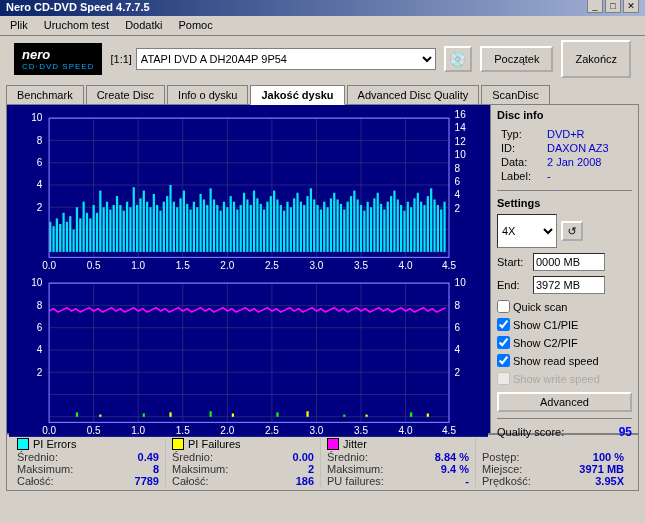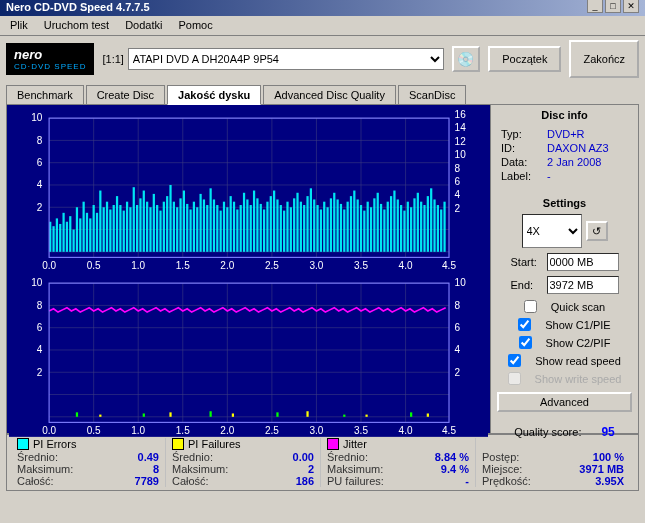--- a/index.html
+++ b/index.html
@@ -42,21 +42,21 @@
       gap: 8px;
       border-bottom: 1px solid #808080;
       height: 20px;
       align-items: flex-start;
     }
     .menu-item { font-size: 11px; cursor: pointer; padding: 1px 4px; }
 
     
     .header-area {
       background: #d4d0c8;
-      padding: 4px 6px;
+      padding: 4px 14px;
       display: flex;
       align-items: center;
       gap: 8px;
       height: 46px;
     }
     .logo-area {
       background: black;
       padding: 4px 8px;
       display: flex;
       align-items: center;
@@ -144,21 +144,20 @@
 
     
     .right-panel {
       width: 148px;
       background: #d4d0c8;
       border-left: 1px solid #808080;
       padding: 4px 6px;
       display: flex;
       flex-direction: column;
       gap: 3px;
-      align-items: center;
     }
 
     .panel-section-title {
       font-size: 11px;
       font-weight: bold;
       margin-bottom: 2px;
     }
 
     .info-table { width: 100%; font-size: 11px; }
     .info-table td { padding: 0 2px; vertical-align: top; }
@@ -184,21 +183,21 @@
     .input-row { display: flex; align-items: center; margin-bottom: 2px; }
     .input-label { width: 36px; font-size: 11px; }
     .value-input {
       width: 72px; height: 18px;
       border: 1px inset #808080;
       background: white;
       font-size: 11px;
       padding: 0 2px;
     }
 
-    .checkbox-row { display: flex; align-items: center; gap: 14px; margin: 1px 0; }
+    .checkbox-row { display: flex; align-items: center; gap: 3px; margin: 1px 0; }
     .checkbox-row input[type=checkbox] { width: 13px; height: 13px; }
     .checkbox-label { font-size: 11px; }
 
     .advanced-btn {
       background: #d4d0c8;
       border: 2px outset #ffffff;
       padding: 2px 0;
       font-size: 11px;
       cursor: pointer;
       width: 100%;
@@ -270,20 +269,21 @@
     </select>
   </div>
   <div class="btn-icon">💿</div>
   <button class="btn-start">Początek</button>
   <button class="btn-end">Zakończ</button>
 </div>
 
 <div class="tabs-bar">
   <div class="tab">Benchmark</div>
   <div class="tab">Create Disc</div>
+  <div class="tab">Info o dysku</div>
   <div class="tab active">Jakość dysku</div>
   <div class="tab">Advanced Disc Quality</div>
   <div class="tab">ScanDisc</div>
 </div>
 
 <div class="main-content">
 
   <div class="charts-area">
 
     <div style="flex:1; position:relative;">

